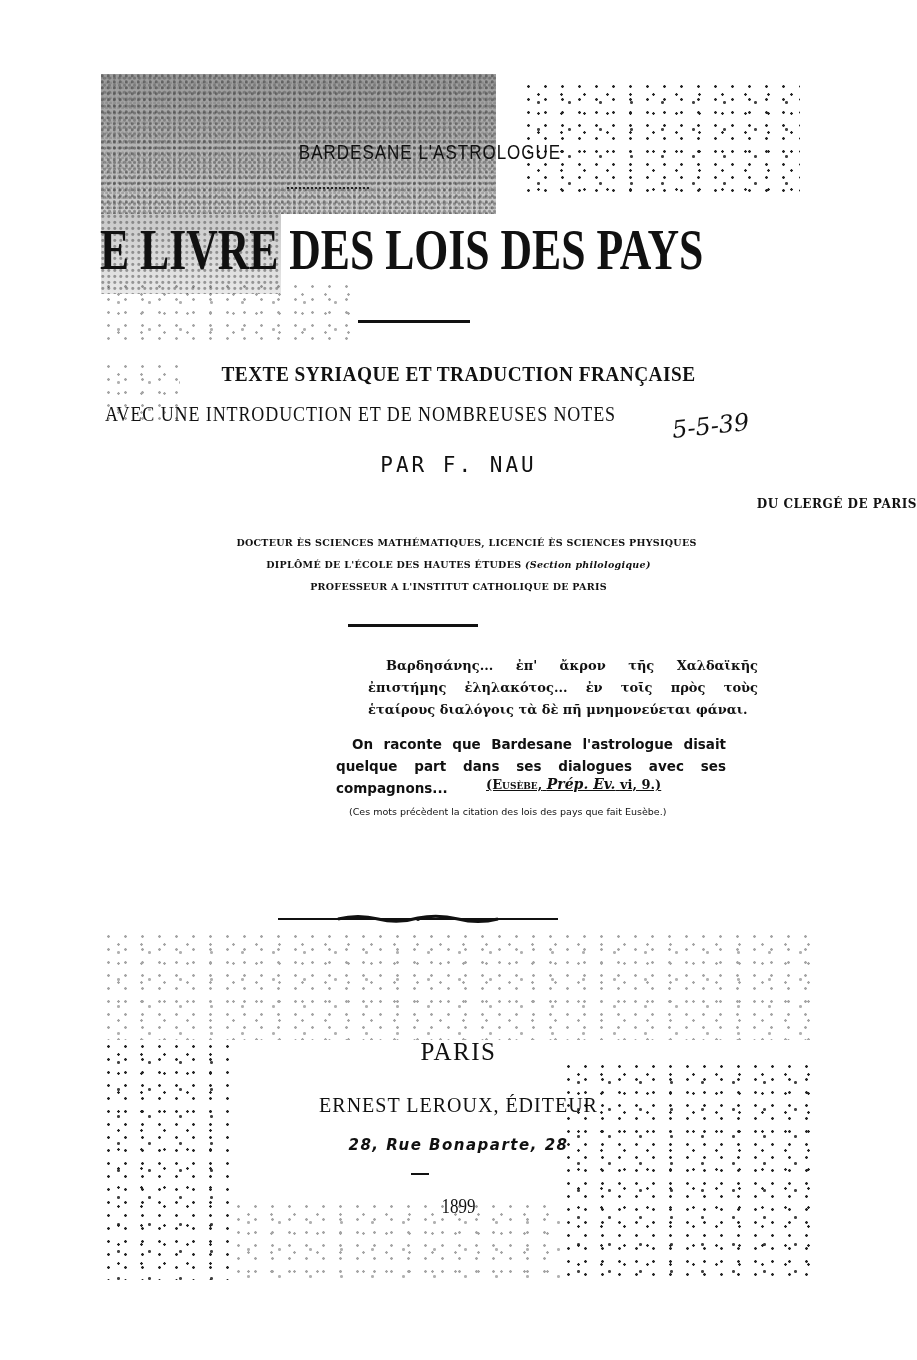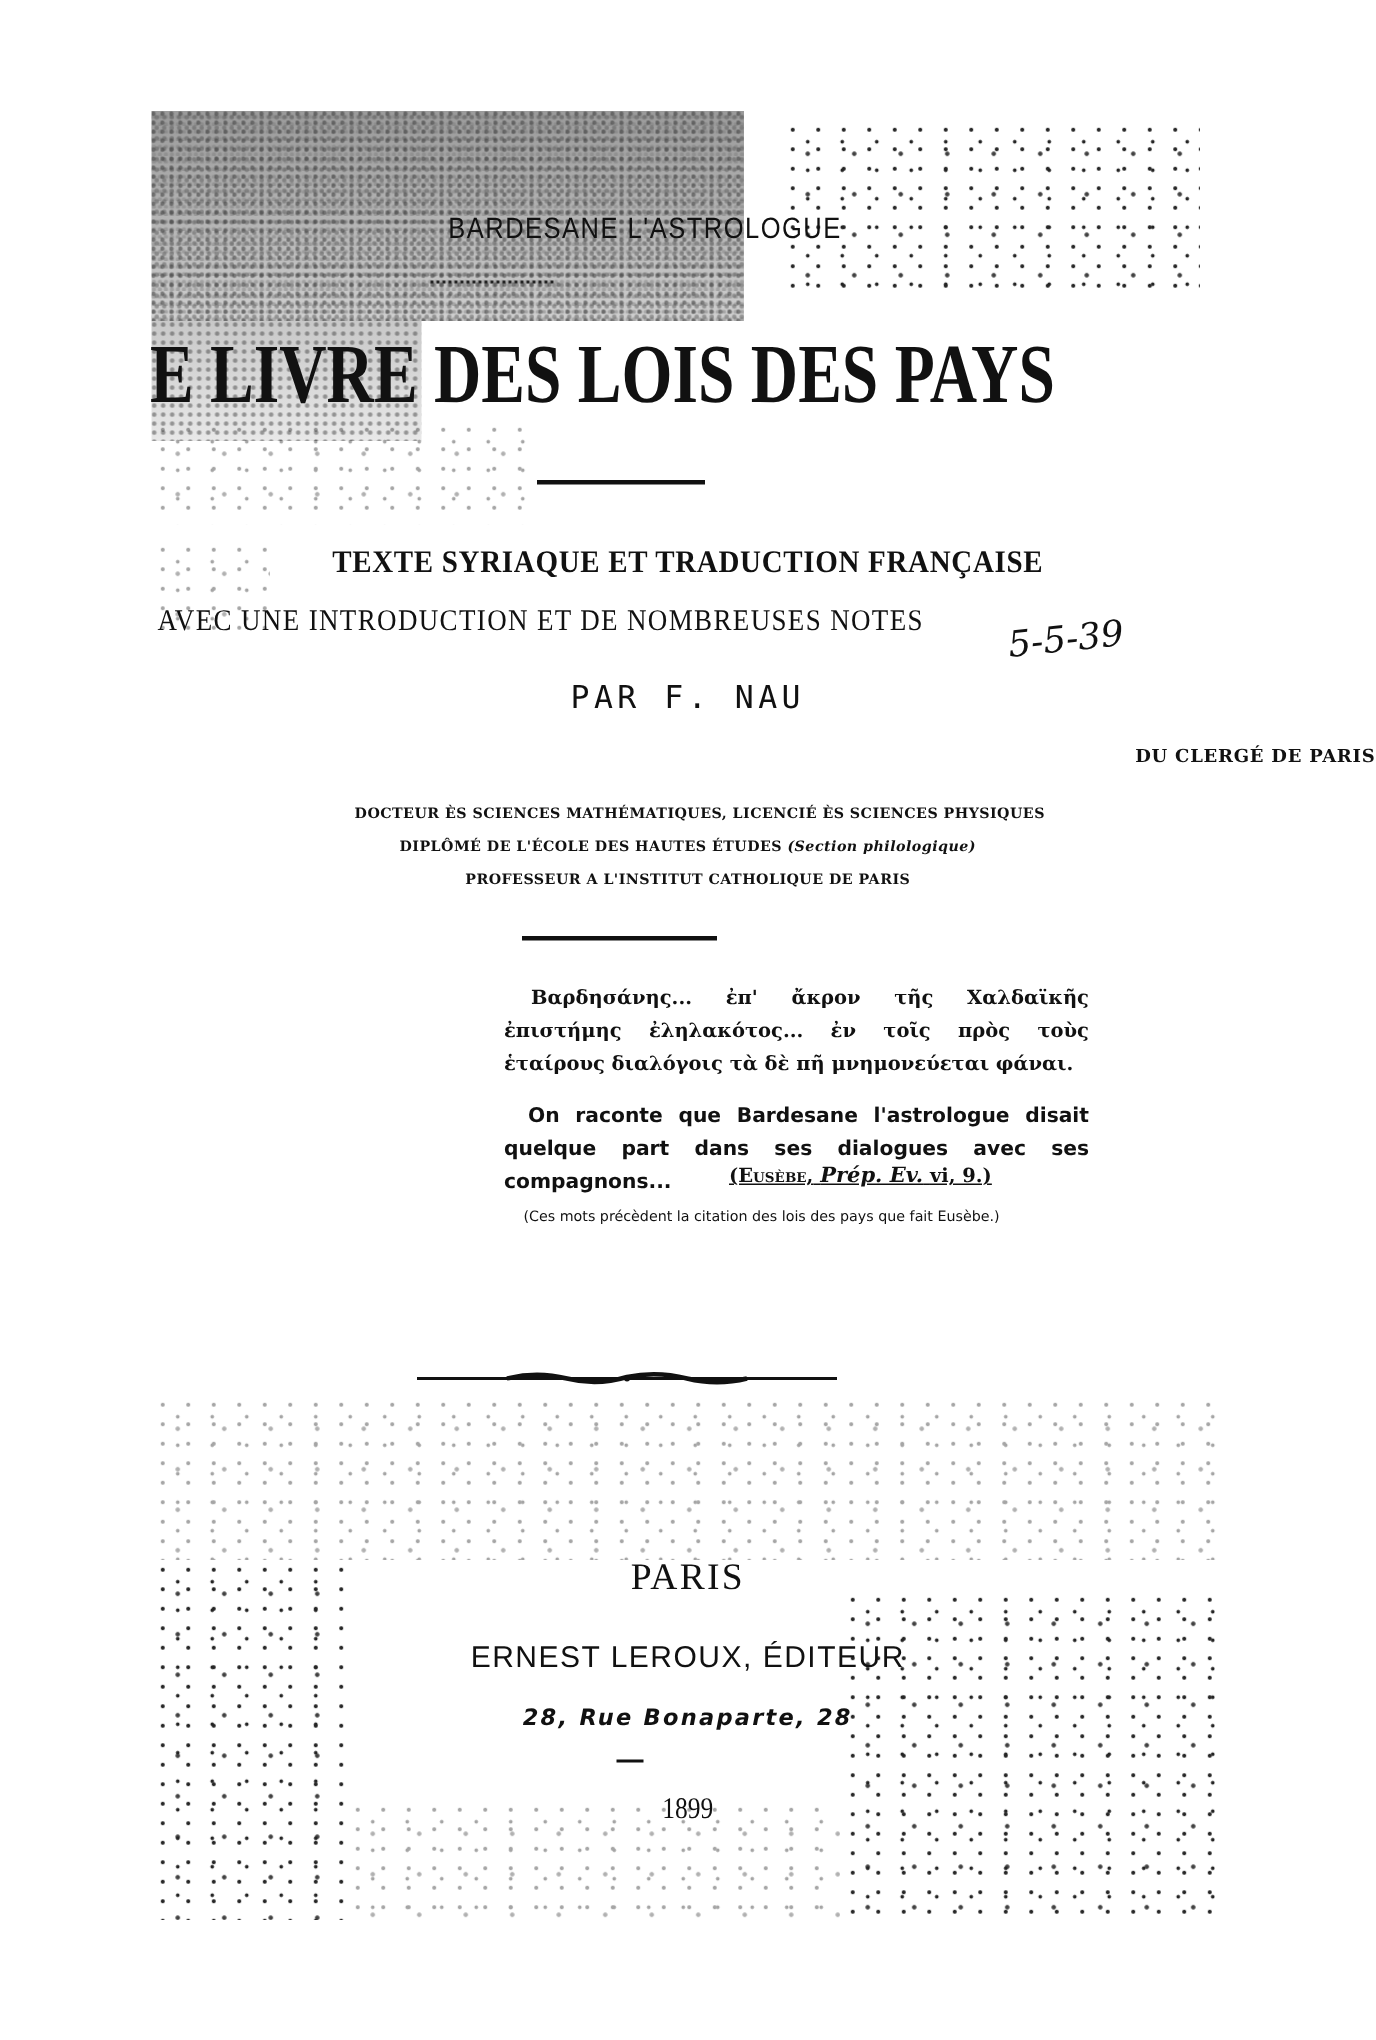--- a/index.html
+++ b/index.html
@@ -79,37 +79,37 @@
     .cred-1 { top: 537px; left: 8px; }
     .cred-2 { top: 559px; }
     .cred-2 i { font-weight: bold; font-family: "DejaVu Serif", serif; }
     .cred-3 { top: 581px; }
     .rule-2 { position: absolute; left: 348px; top: 624px; width: 130px; height: 3px; background: #111; }
 
     .epigraph {
       position: absolute; left: 336px; width: 390px;
       font-family: "DejaVu Sans", sans-serif; font-weight: bold; font-size: 13.5px; line-height: 22px;
     }
-    .greek { top: 655px; font-family: "DejaVu Serif", serif; font-size: 13px; text-indent: 18px; text-align: justify; }
+    .greek { top: 655px; font-family: "DejaVu Serif", serif; font-size: 13px; text-indent: 18px; text-align: justify; margin-left: 32px; }
     .french { top: 733px; text-indent: 16px; text-align: justify; }
     .source { position: absolute; left: 486px; top: 776px; font-family: "DejaVu Serif", serif; font-weight: bold; font-size: 13px; text-decoration: underline; }
     .source .sc { font-variant: small-caps; }
     .source i { font-size: 14px; }
     .note {
       position: absolute; left: 349px; top: 806px; font-family: "DejaVu Sans", sans-serif;
       font-weight: normal; font-size: 9.5px;
     }
 
     .flourish { position: absolute; left: 278px; top: 912px; width: 280px; height: 14px; }
 
     .city {
       top: 1038px; font-family: "Liberation Serif", serif; font-size: 25px; letter-spacing: 1.5px; text-align: center;
     }
     .publisher {
-      top: 1094px; font-family: Liberation Sans, sans-serif; font-size: 20px; letter-spacing: 1px;
+      top: 1094px; font-family: Liberation Serif, serif; font-size: 20px; letter-spacing: 1px;
     }
     .address {
       top: 1136px; font-family: "DejaVu Sans", sans-serif; font-style: italic; font-weight: bold;
       font-size: 15px; letter-spacing: 1.5px;
     }
     .dash { position: absolute; left: 411px; top: 1173px; width: 18px; height: 2px; background: #111; }
     .year {
       top: 1195px; font-family: "Liberation Serif", serif; font-size: 20px; transform: scaleX(.85);
     }
   </style>

